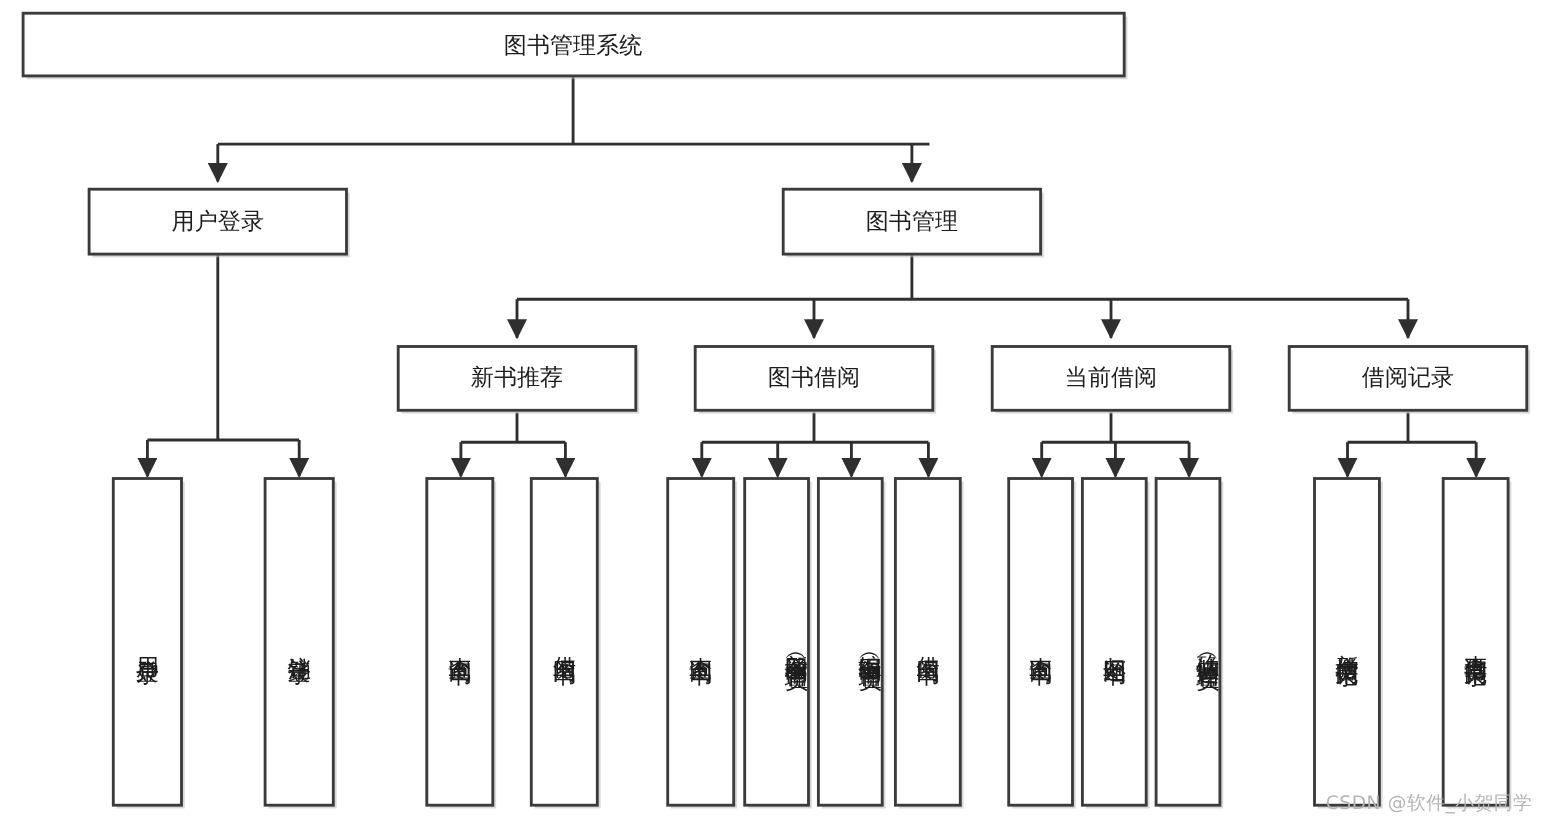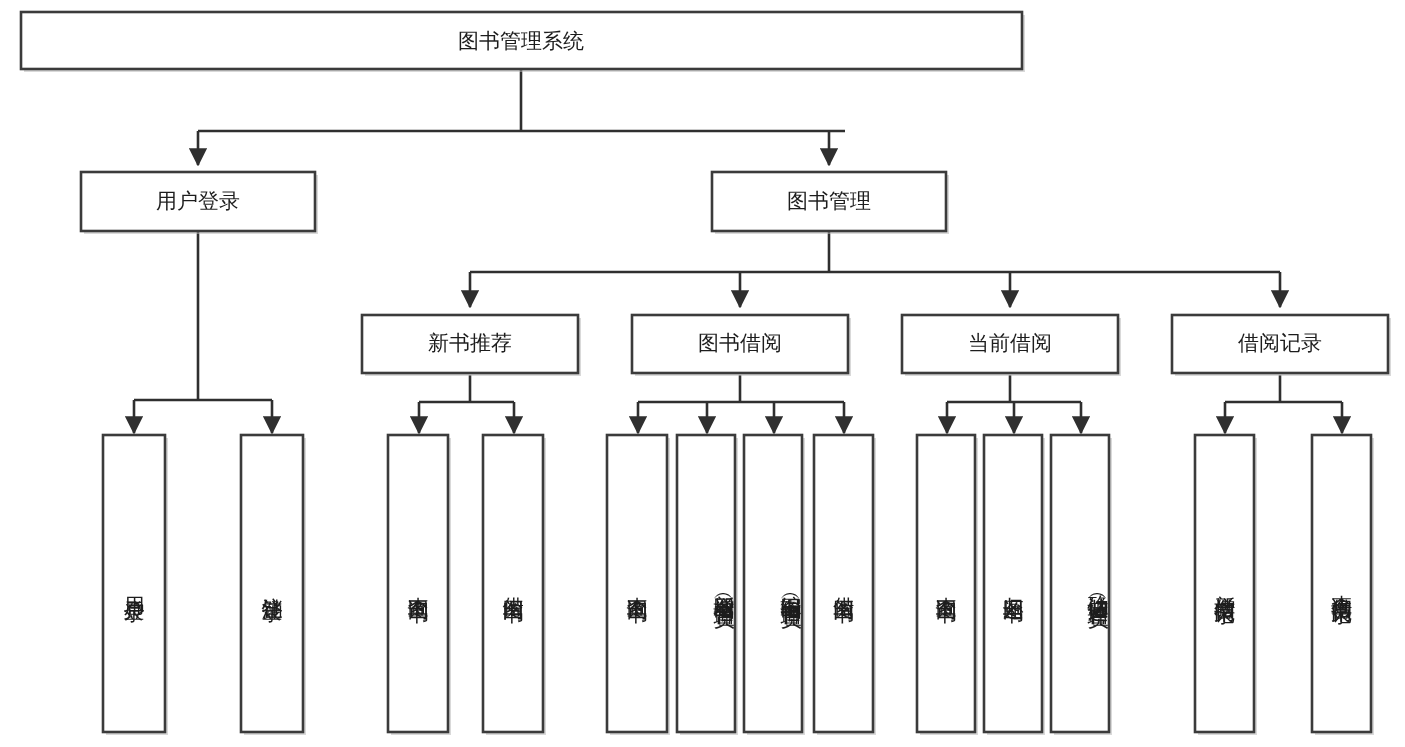--- a/index.html
+++ b/index.html
@@ -252,13 +252,14 @@
   <div class="vlabel" style="left:744px; top:435px; width:58px; height:297px; align-items:flex-start; padding-top:6px; box-sizing:border-box;">编辑图书（管理员）</div>
   <div class="vlabel" style="left:814px; top:435px; width:59px; height:297px;">借阅图书</div>
 
   <div class="vlabel" style="left:917px; top:435px; width:58px; height:297px;">查询图书</div>
   <div class="vlabel" style="left:984px; top:435px; width:58px; height:297px;">归还图书</div>
   <div class="vlabel" style="left:1051px; top:435px; width:58px; height:297px; align-items:flex-start; padding-top:6px; box-sizing:border-box;">确认归还（管理员）</div>
 
   <div class="vlabel" style="left:1195px; top:435px; width:59px; height:297px;">新增借阅记录</div>
   <div class="vlabel" style="left:1312px; top:435px; width:59px; height:297px;">查询借阅记录</div>
 
+  <div class="watermark">CSDN @软件_小贺同学</div>
 </div>
 
 </body></html>

